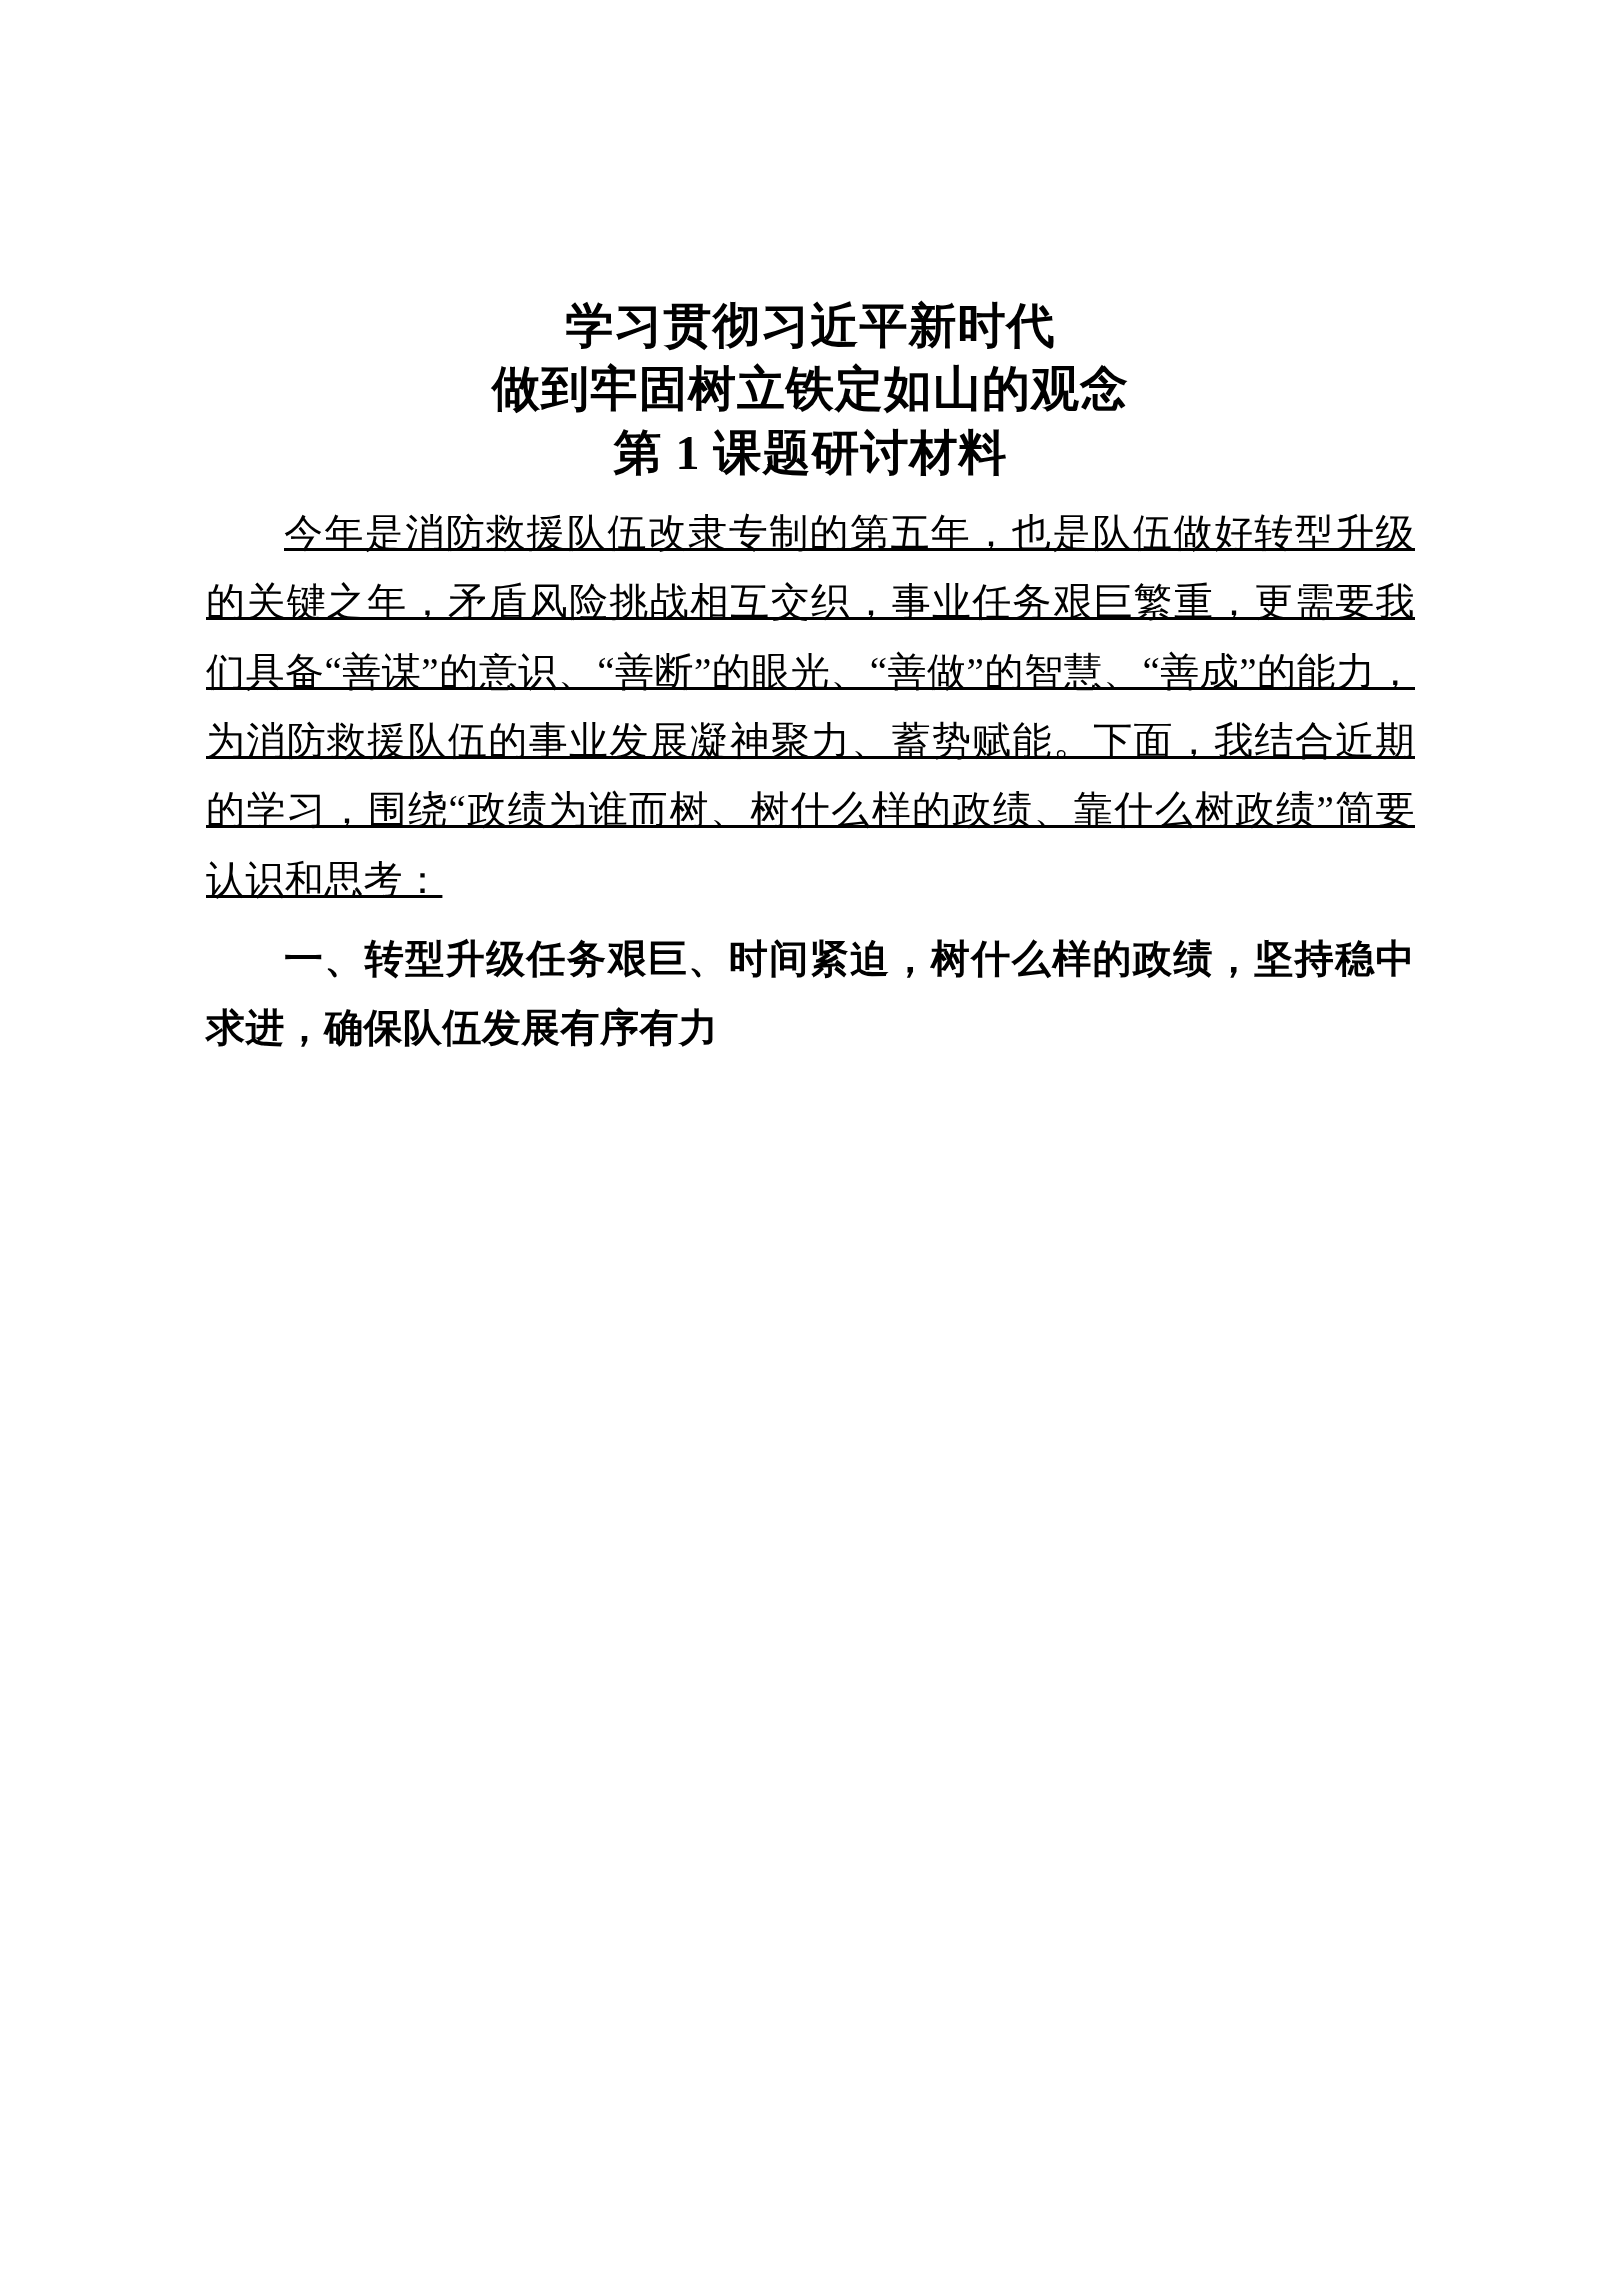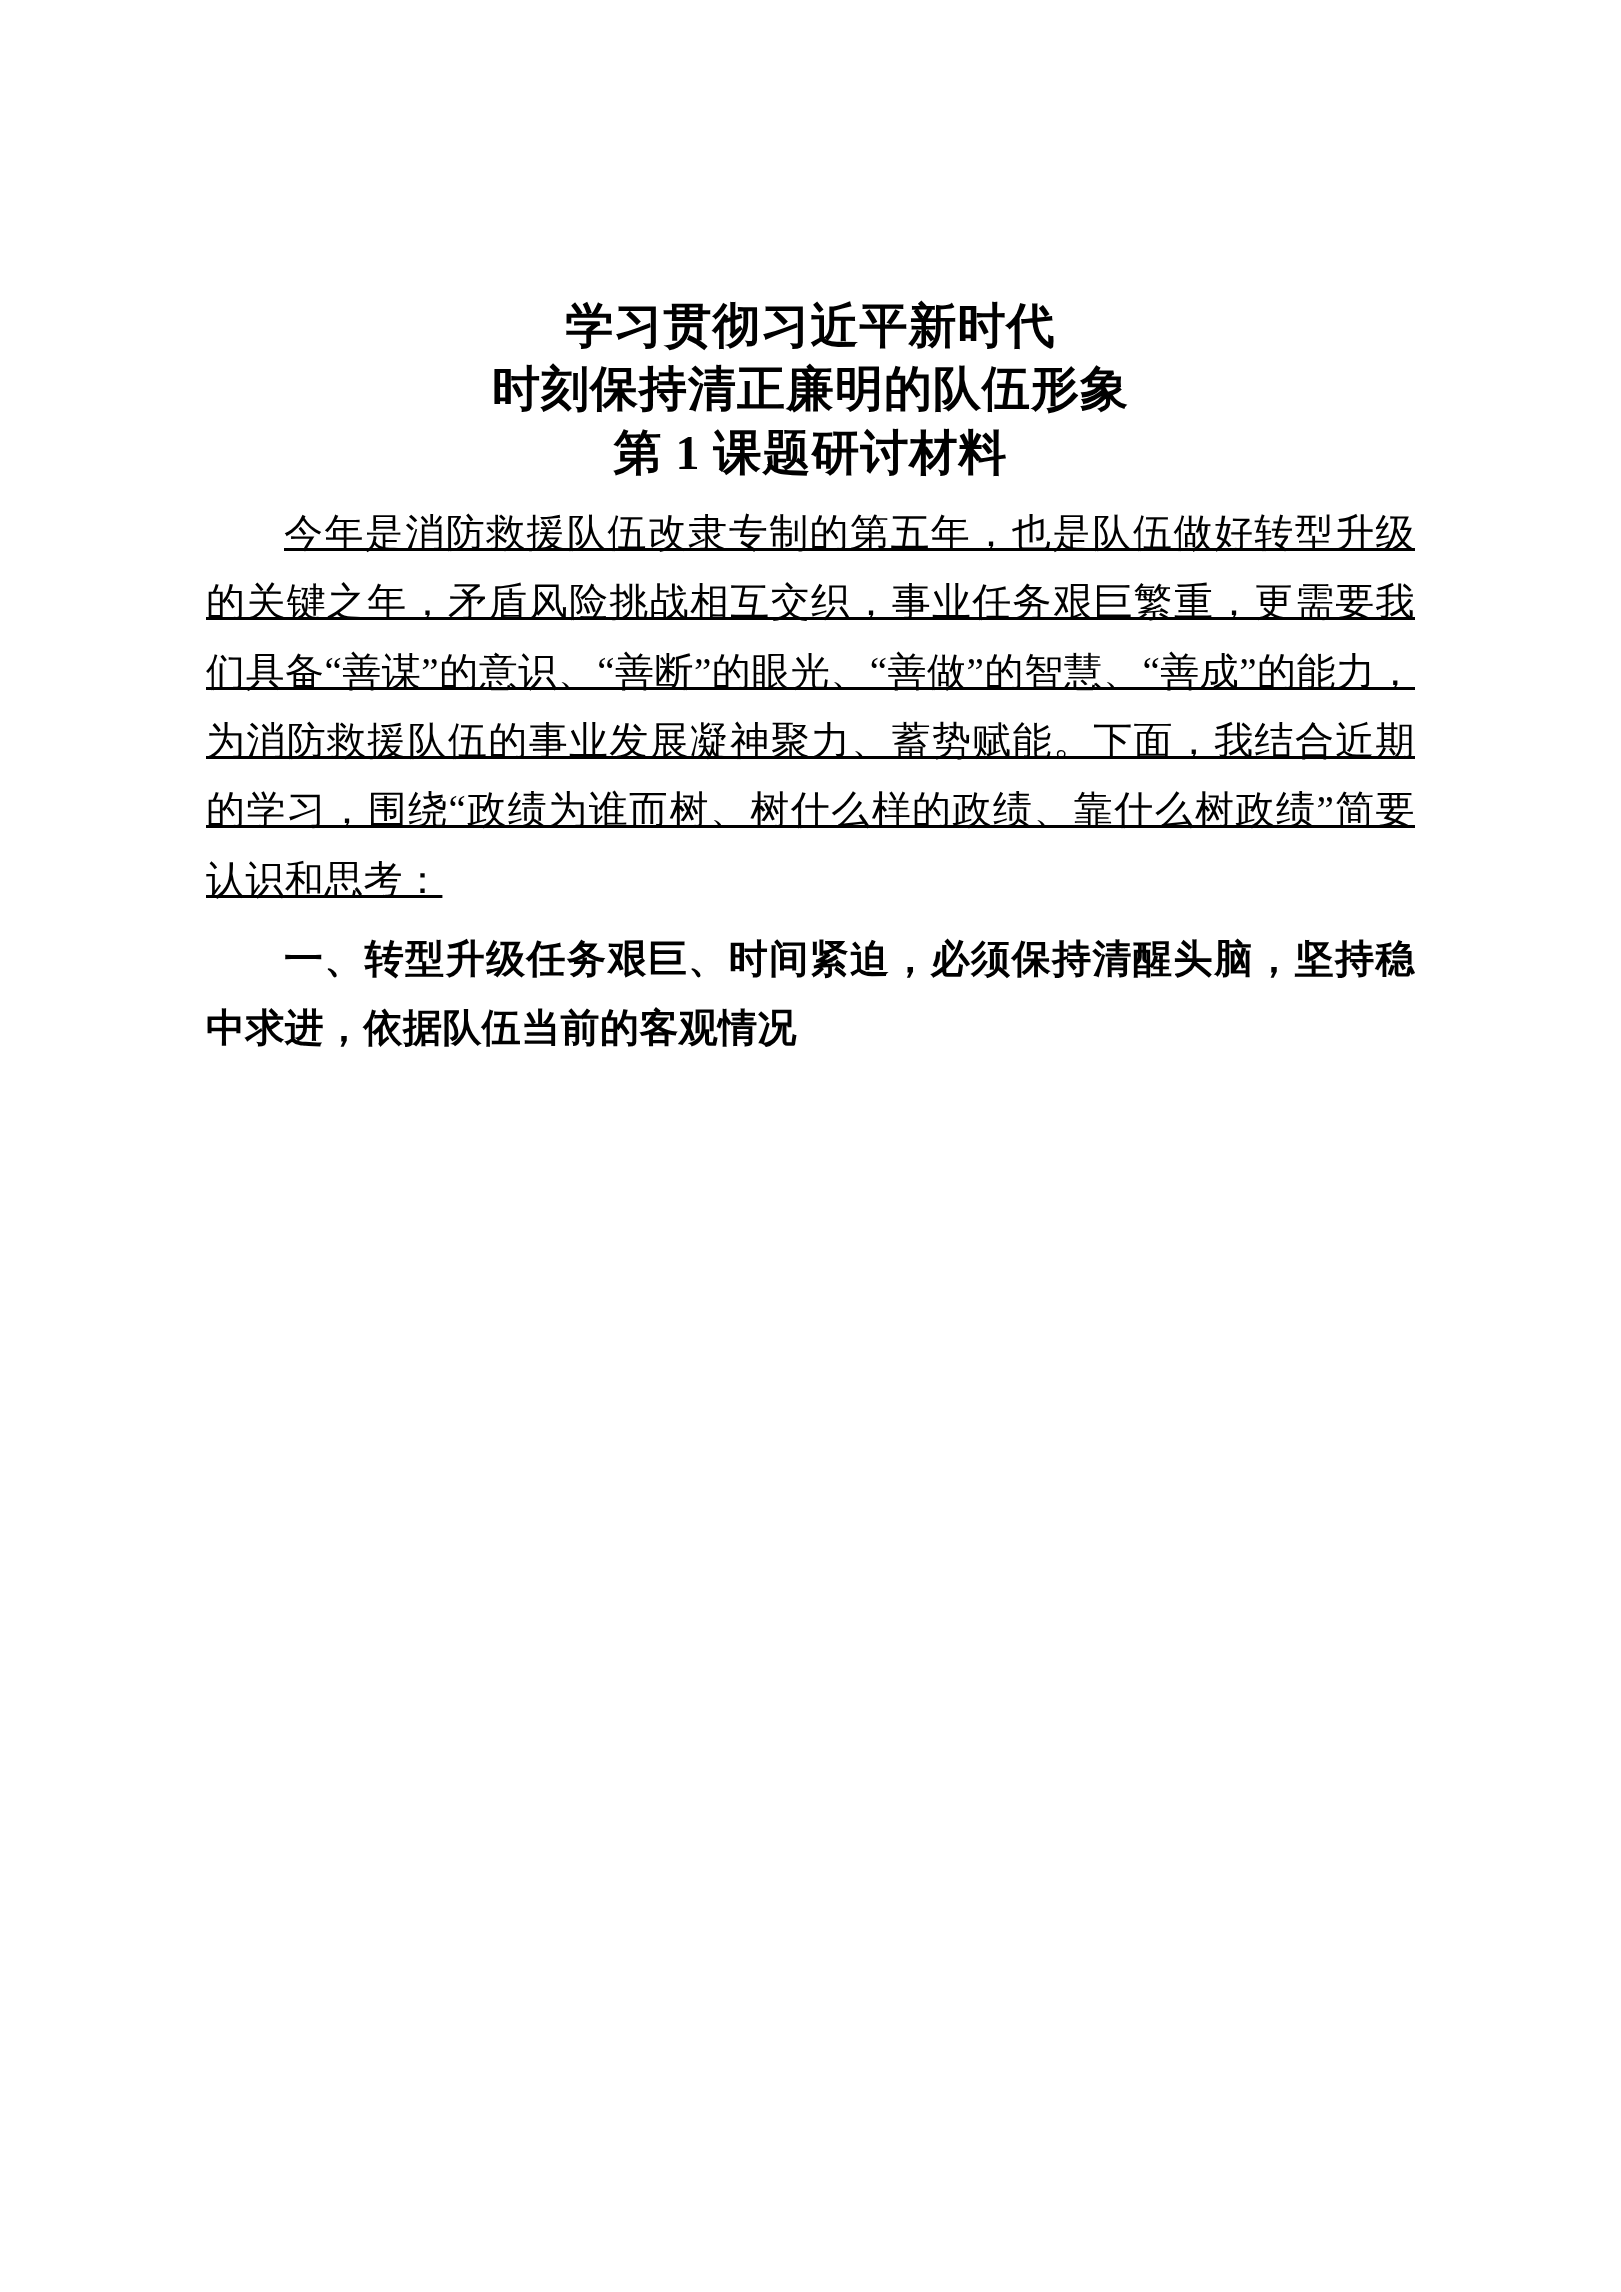--- a/index.html
+++ b/index.html
@@ -54,23 +54,23 @@
     letter-spacing: 0.4px;
   }
 </style>
 </head>
 <body>
 
 <div class="page">
 
   <h1 class="doc-title">
     <span class="tline">学习贯彻习近平新时代</span>
-    <span class="tline">时刻保持清正廉明的队伍形象</span>
+    <span class="tline">做到牢固树立铁定如山的观念</span>
     <span class="tline">第 1 课题研讨材料</span>
   </h1>
 
   <p class="body-par">今年是消防救援队伍改隶专制的第五年，也是队伍做好转型升级的关键之年，矛盾风险挑战相互交织，事业任务艰巨繁重，更需要我们具备“善谋”的意识、“善断”的眼光、“善做”的智慧、“善成”的能力，为消防救援队伍的事业发展凝神聚力、蓄势赋能。下面，我结合近期的学习，围绕“政绩为谁而树、树什么样的政绩、靠什么树政绩”简要认识和思考：</p>
 
-  <p class="section-head">一、转型升级任务艰巨、时间紧迫，必须保持清醒头脑，坚持稳中求进，依据队伍当前的客观情况</p>
+  <p class="section-head">一、转型升级任务艰巨、时间紧迫，树什么样的政绩，坚持稳中求进，确保队伍发展有序有力</p>
 
 
 </div>
 
 
 </body></html>

